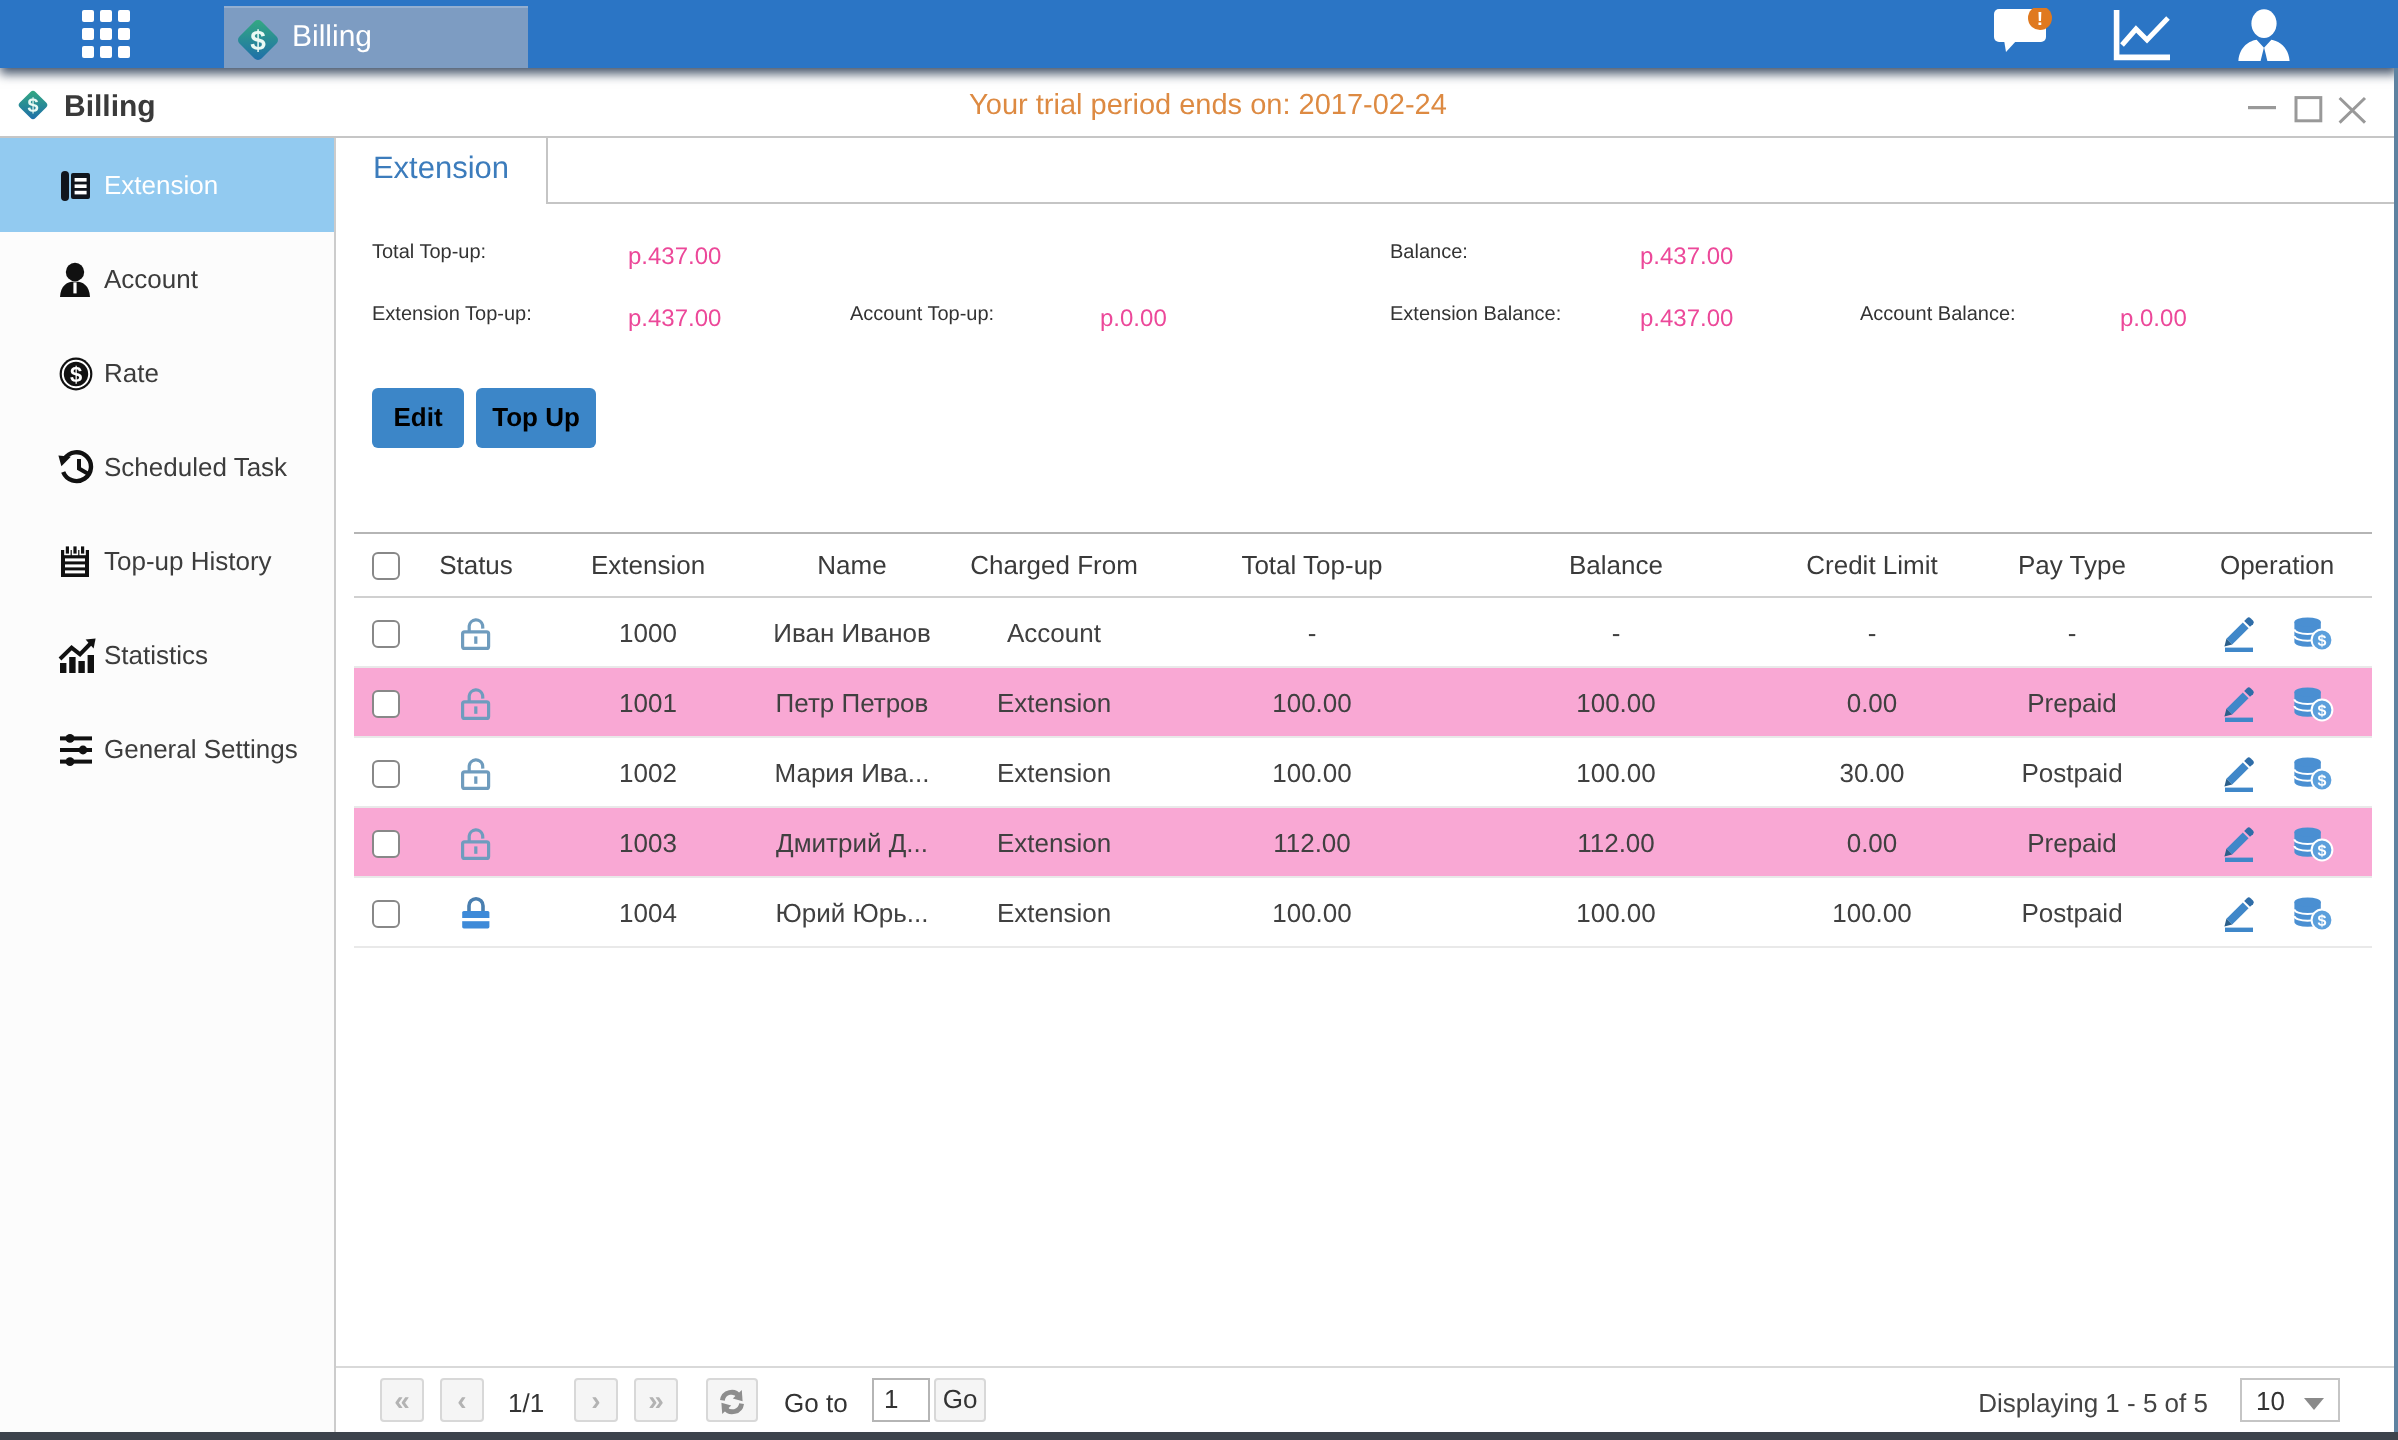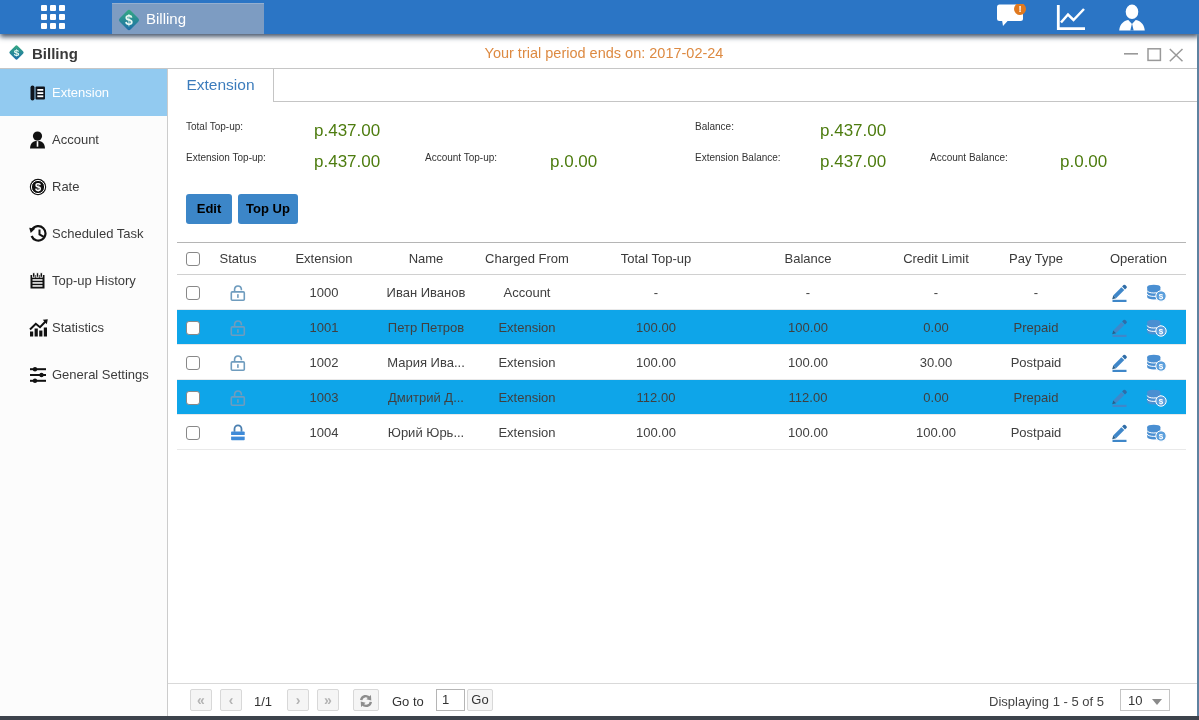--- a/index.html
+++ b/index.html
@@ -38,32 +38,32 @@
 .mitem.sel { background:#92caf0; color:#fff; }
 
 #content { position:absolute; left:168px; top:69px; width:1029px; height:647px;
   background:#fff; }
 #tabstrip { position:absolute; left:0; top:0; width:1029px; height:33px;
   border-bottom:1px solid #c5c5c5; }
 #tab1 { position:absolute; left:0; top:-1px; width:106px; height:34px;
   background:#fff; border-right:1px solid #c5c5c5; color:#3c7cbc;
   font-size:15.5px; text-align:center; line-height:34px; }
 .lbl { position:absolute; font-size:10px; font-weight:normal; color:#333; }
-.val { position:absolute; font-size:17px; color:#4d7c0f; }
+.val { position:absolute; font-size:12px; color:#ec4899; }
 .btn { position:absolute; top:125px; height:30px; background:#3c86c8;
   border-radius:3px; color:#000000; font-size:13px; font-weight:bold;
   text-align:center; line-height:30px; }
 
 #grid { position:absolute; left:9px; top:173px; width:1009px; }
-table { border-collapse:collapse; width:1009px; table-layout:fixed; }
+table { border-collapse:collapse; width:1009px; table-layout:fixed;margin-top:24px; }
 thead td { height:32px; border-top:1px solid #b5b5b5; border-bottom:1px solid #d0d0d0;
   font-size:13px; color:#3a3a3a; text-align:center; }
 tbody td { height:35px; font-size:13px; color:#404040; text-align:center;
   border-bottom:1px solid #e9e9e9; }
-tbody tr.alt { background:#0ea5e9; }
+tbody tr.alt { background:#f9a8d4; }
 .cb { display:inline-block; width:14px; height:14px; border:1.5px solid #888;
   border-radius:3px; background:#fff; vertical-align:middle; position:relative; left:-2px; }
 .opcell svg { vertical-align:middle; }
 
 #pager { position:absolute; left:0; top:614px; width:1029px; height:33px;
   border-top:1px solid #d9d9d9; font-size:13px; color:#444; }
 .pbtn { position:absolute; top:5px; width:22px; height:22px; background:#f5f5f5;
   border:1px solid #d8d8d8; border-radius:2px; text-align:center;
   color:#b3b3b3; font-size:14px; line-height:20px; font-weight:bold;}
 #goinput { position:absolute; left:268px; top:5px; width:29px; height:22px;

